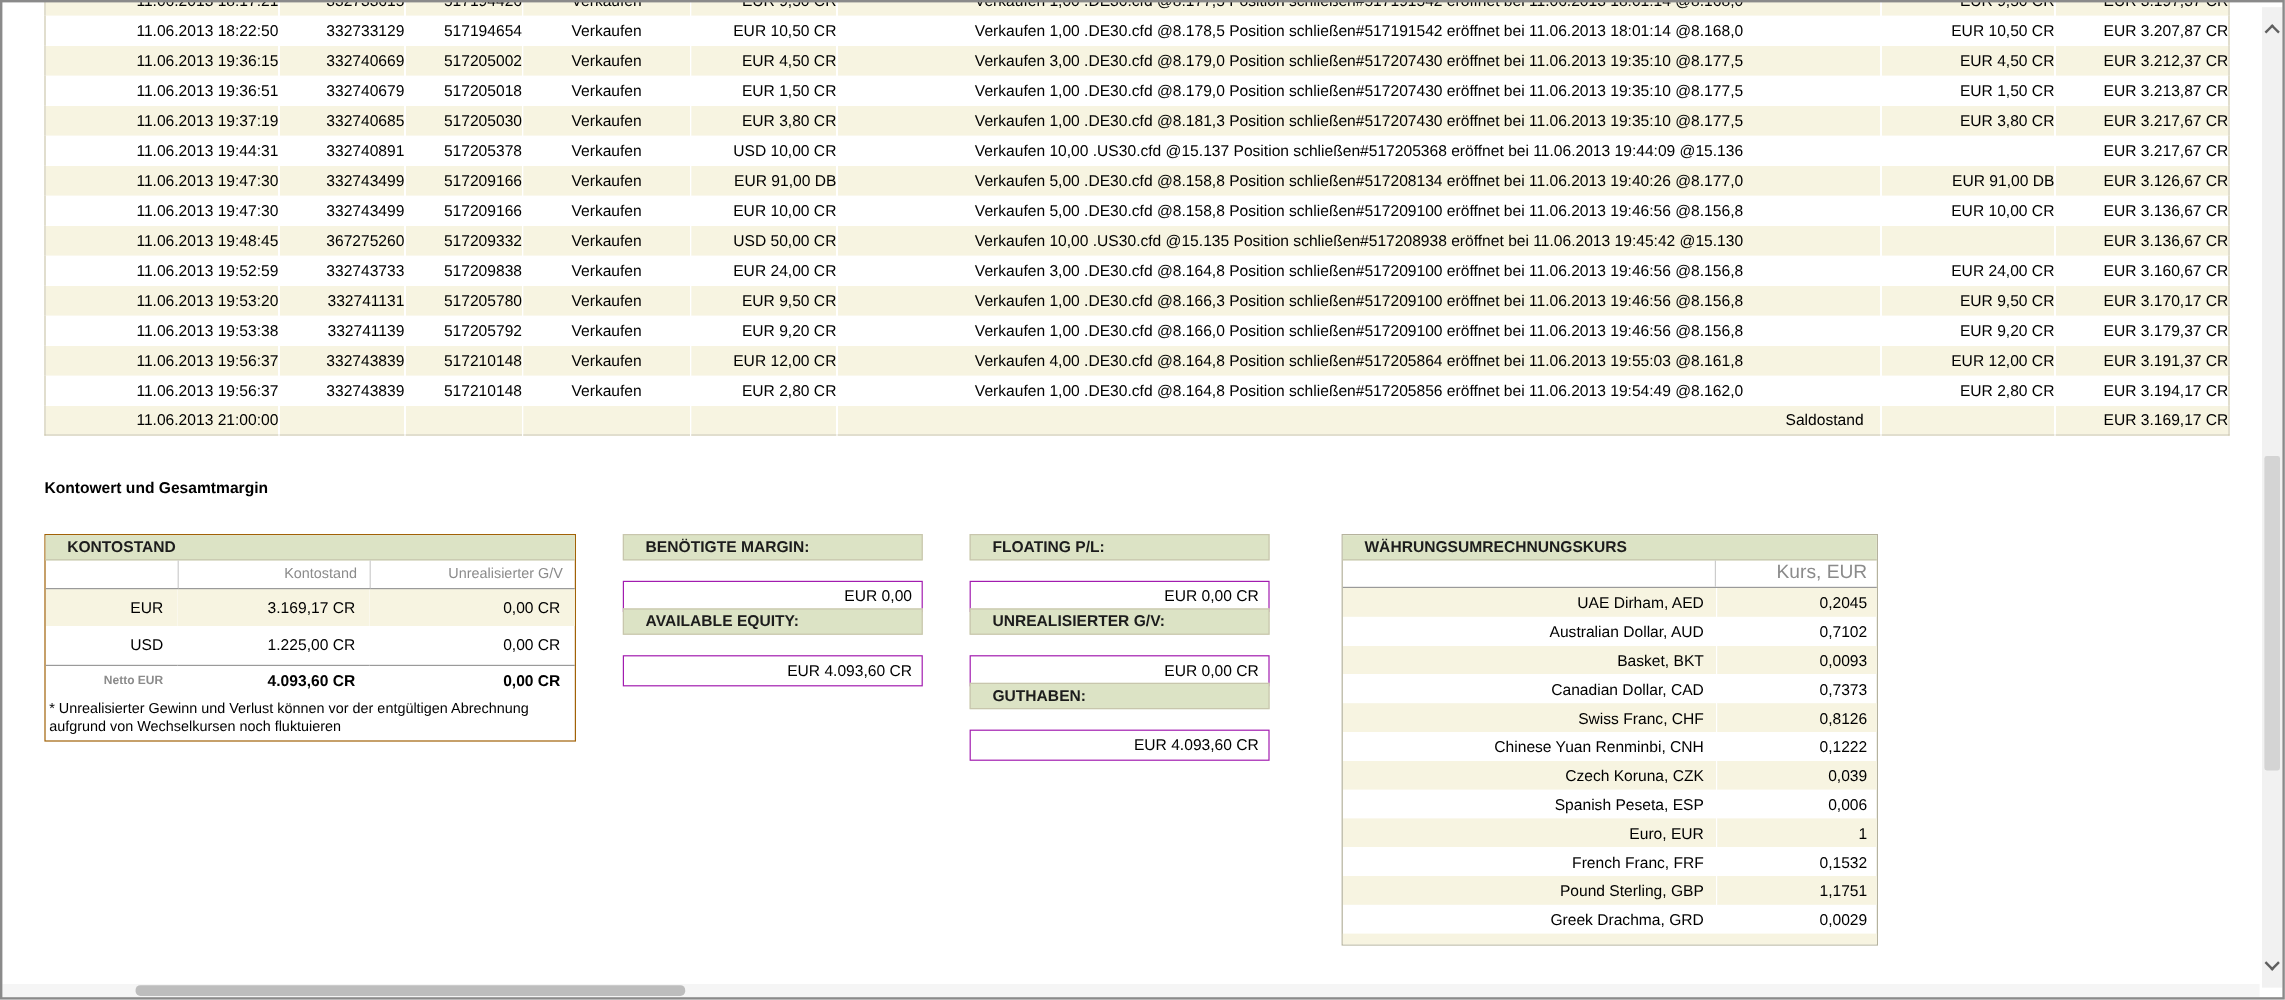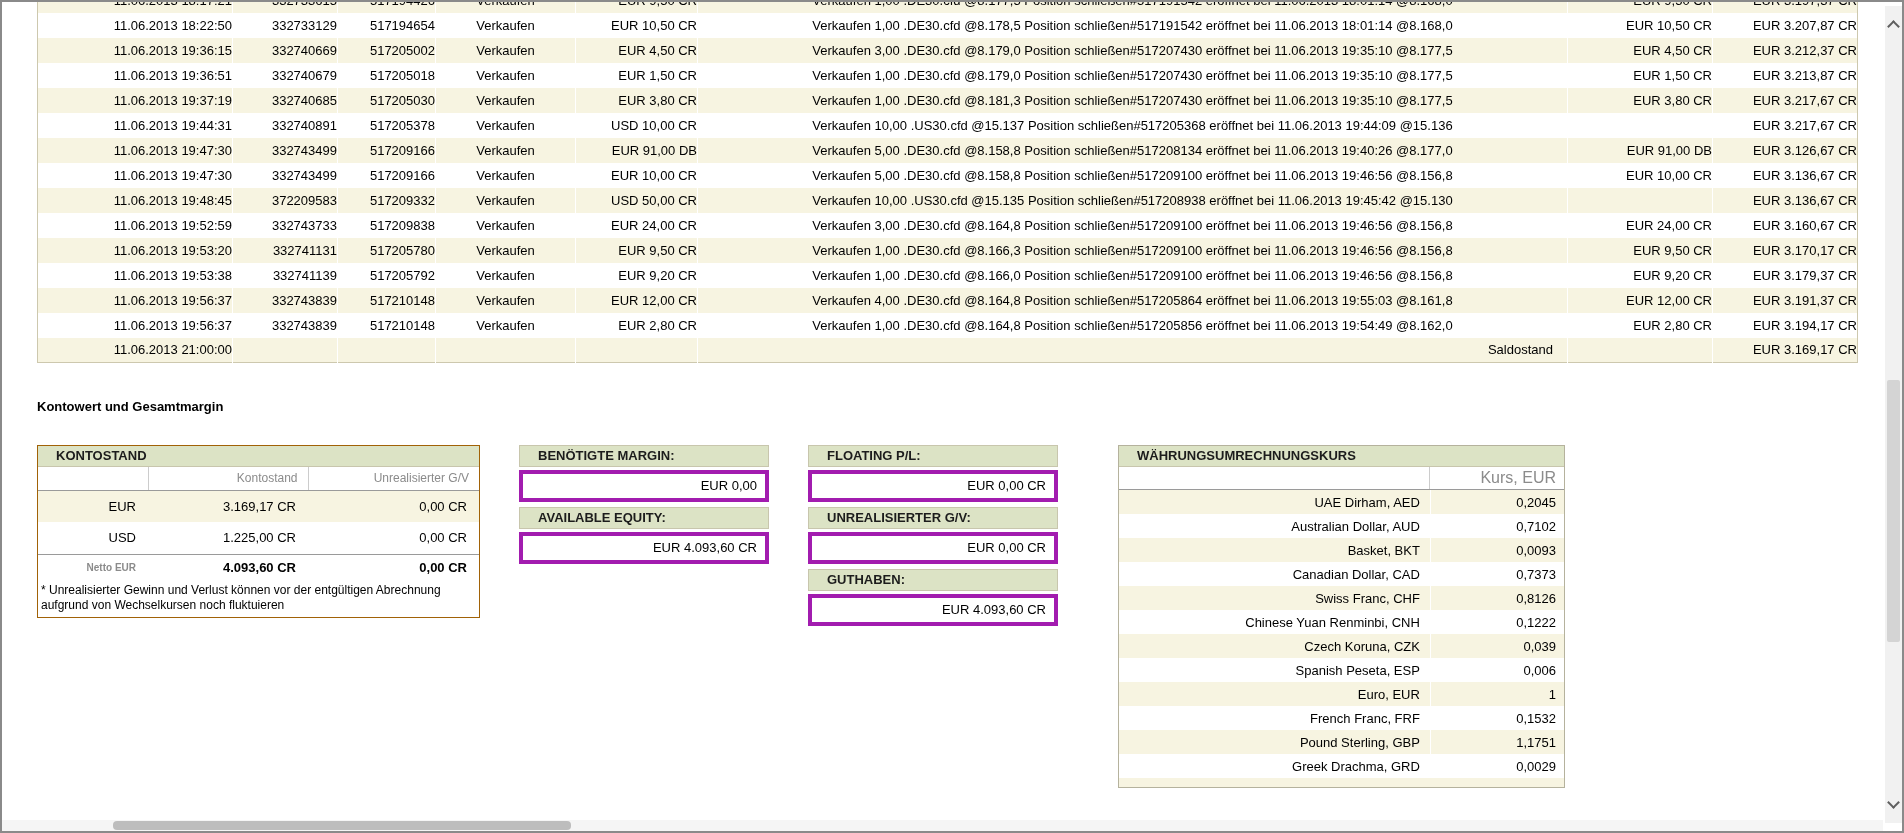--- a/index.html
+++ b/index.html
@@ -49,21 +49,21 @@
   tr.k-row{height:32px;}
   tr.k-row td{text-align:right;padding-right:12px;}
   tr.k-row:nth-child(2){background:#f7f4e1;}
   tr.k-net{height:27px;}
   tr.k-net td{text-align:right;padding-right:12px;font-weight:bold;border-top:1px solid #9a9a9a;}
   tr.k-net td.k-label{font-size:10px;color:#8b8b8b;}
   .k-footnote{font-size:12px;line-height:15px;padding:2px 4px 4px 3px;}
 
   
   .sbox{position:absolute;width:250px;}
-  .sbox .value{margin-top:3px;border:4px solid #a21caf;background:#fff;height:24px;
+  .sbox .value{margin-top:17px;border:1px solid #a21caf;background:#fff;height:24px;
                line-height:24px;text-align:right;padding-right:8px;font-size:13px;}
 
   
   .currency{left:1118px;top:445px;width:445px;border:1px solid #b5b29d;background:#fff;}
   .currency .band{border:none;border-bottom:1px solid #c8c6ad;}
   .cur-sub{height:22px;line-height:22px;display:flex;border-bottom:1px solid #9a9a9a;}
   .cur-sub .cur-name{width:310px;border-right:1px solid #cccccc;}
   .cur-sub .cur-rate{flex:1;color:#8b8b8b;font-size:16px;text-align:right;padding-right:8px;}
   table.cur-table{border-collapse:collapse;table-layout:fixed;width:100%;font-size:13px;}
   table.cur-table tr{height:24px;}
@@ -173,21 +173,21 @@
           <td class="c-num">332743499</td>
           <td class="c-num2">517209166</td>
           <td class="c-type">Verkaufen</td>
           <td class="c-amt">EUR 10,00 CR</td>
           <td class="c-desc">Verkaufen 5,00 .DE30.cfd @8.158,8 Position schließen#517209100 eröffnet bei 11.06.2013 19:46:56 @8.156,8</td>
           <td class="c-amt2">EUR 10,00 CR</td>
           <td class="c-bal">EUR 3.136,67 CR</td>
         </tr>
         <tr>
           <td class="c-date">11.06.2013 19:48:45</td>
-          <td class="c-num">372209583</td>
+          <td class="c-num">367275260</td>
           <td class="c-num2">517209332</td>
           <td class="c-type">Verkaufen</td>
           <td class="c-amt">USD 50,00 CR</td>
           <td class="c-desc">Verkaufen 10,00 .US30.cfd @15.135 Position schließen#517208938 eröffnet bei 11.06.2013 19:45:42 @15.130</td>
           <td class="c-amt2"></td>
           <td class="c-bal">EUR 3.136,67 CR</td>
         </tr>
         <tr>
           <td class="c-date">11.06.2013 19:52:59</td>
           <td class="c-num">332743733</td>

